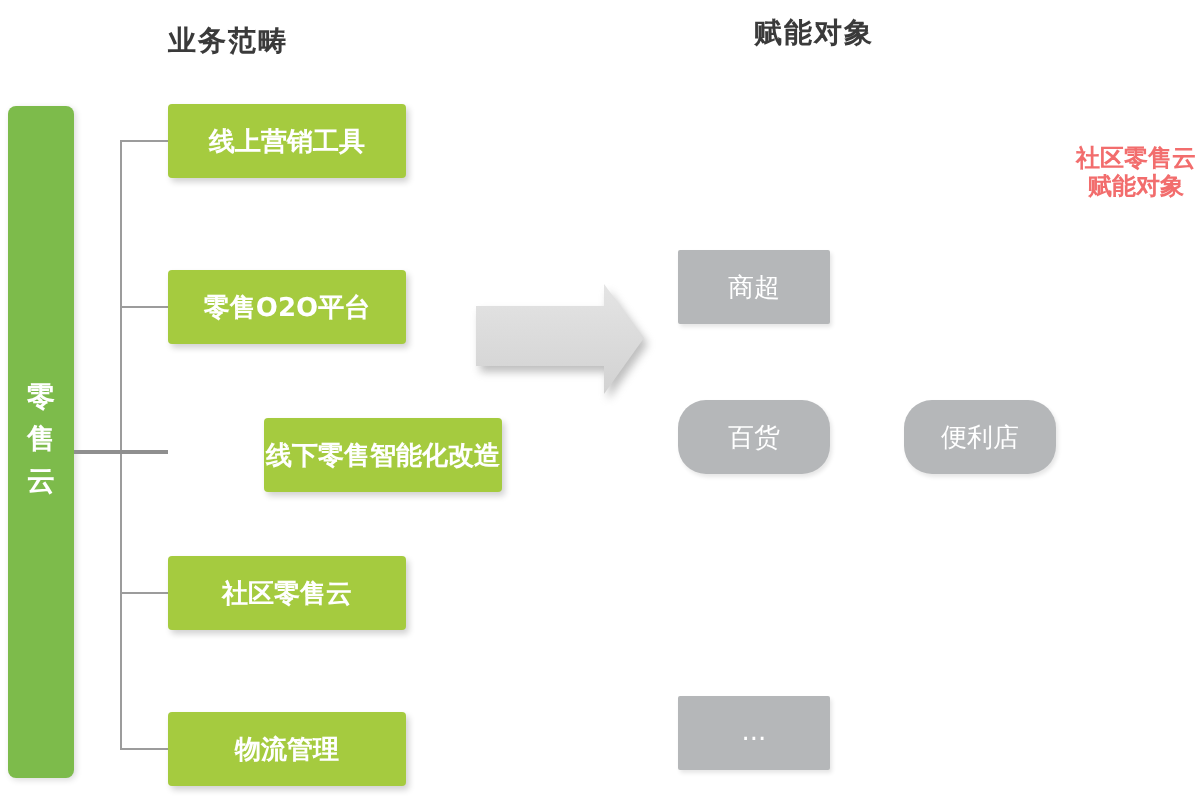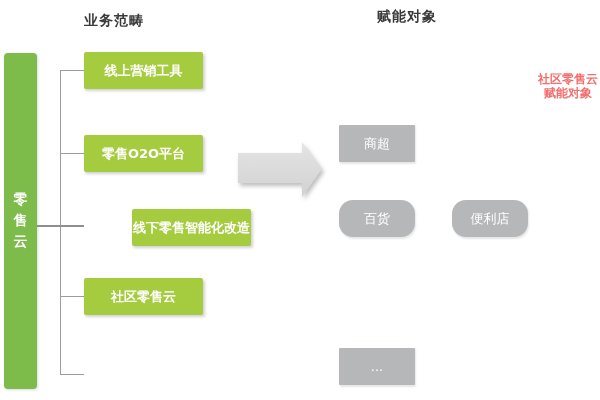--- a/index.html
+++ b/index.html
@@ -128,20 +128,21 @@
   <div class="line mainline"></div>
   <div class="line stub stub-1"></div>
   <div class="line stub stub-2"></div>
   <div class="line stub stub-4"></div>
   <div class="line stub stub-5"></div>
 
   <div class="gbox gbox-1">线上营销工具</div>
   <div class="gbox gbox-2">零售O2O平台</div>
   <div class="gbox gbox-3">线下零售智能化改造</div>
   <div class="gbox gbox-4">社区零售云</div>
+  <div class="gbox gbox-5">物流管理</div>
 
   <div class="arrow-wrap">
     <div class="arrow-shape"></div>
   </div>
 
   <div class="tbox col-1 row-1">商超</div>
   <div class="tbox col-1 row-2">百货</div>
   <div class="tbox col-2 row-2">便利店</div>
   <div class="tbox col-1 row-4">...</div>
 

